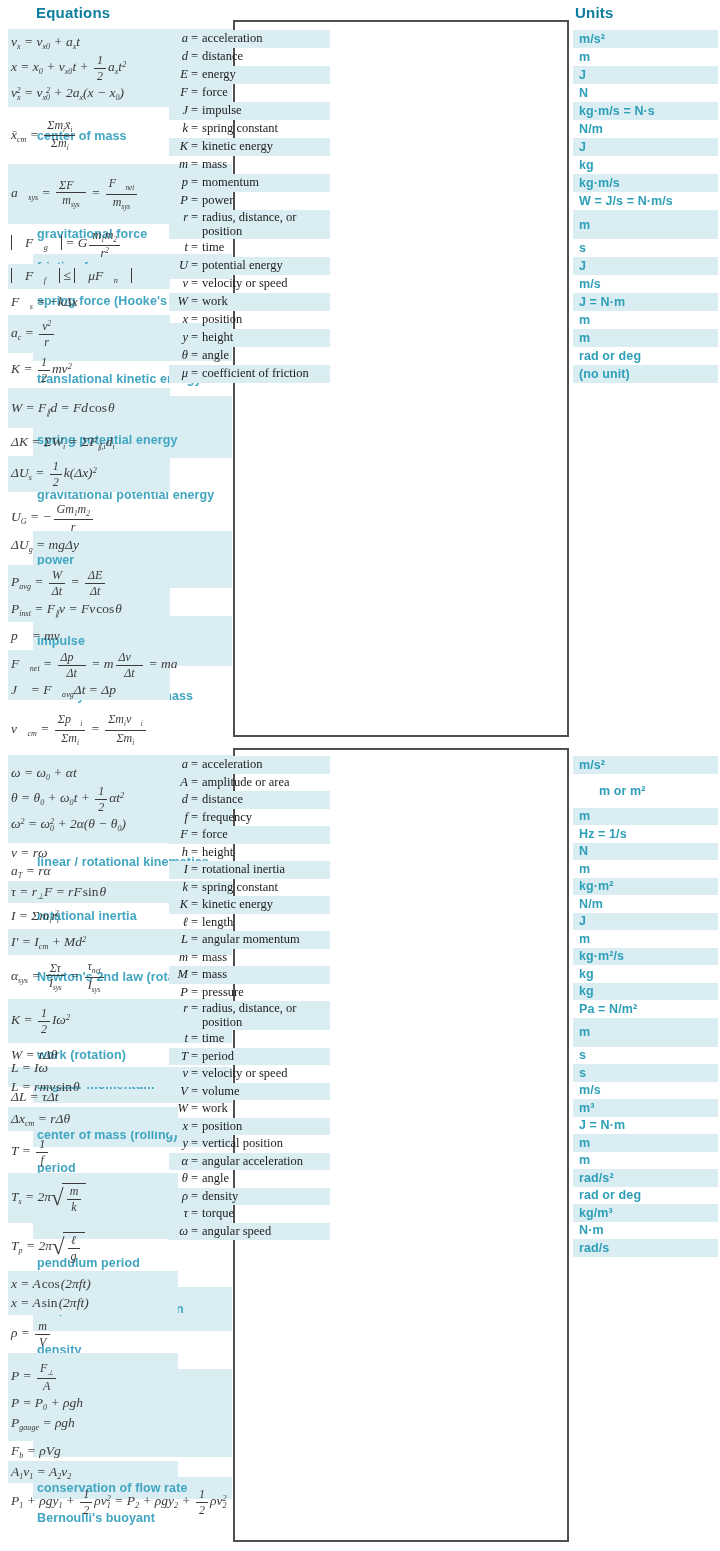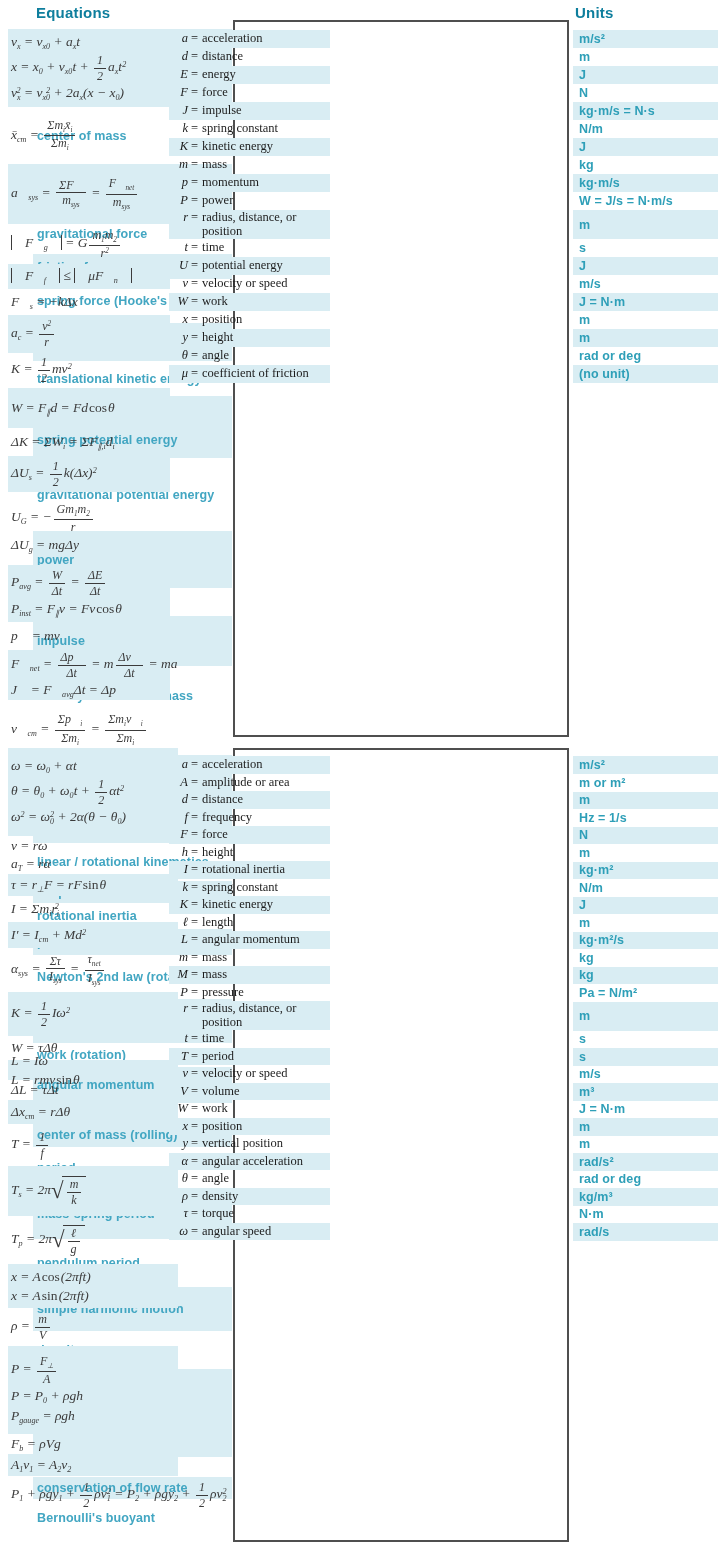--- a/index.html
+++ b/index.html
@@ -22,21 +22,21 @@
   #section-1{top:748px;height:796px;}
   .fbox{position:absolute;left:233px;top:0;width:336px;border:2px solid var(--border);box-sizing:border-box;background:transparent;}
   #section-0 .fbox{height:717px;}
   #section-1 .fbox{height:794px;}
   .labels{position:absolute;left:33px;top:9px;width:199px;}
   #section-1 .labels{top:7px;}
   .lrow{display:flex;align-items:center;padding-left:4px;box-sizing:border-box;}
   .lrow span{font-size:12.5px;font-weight:bold;color:var(--label-teal);white-space:nowrap;letter-spacing:0.1px;}
   .striped{background:var(--stripe);}
   .formulas{position:absolute;left:8px;top:9px;}
-  #section-1 .formulas{top:0;}
+  #section-1 .formulas{top:7px;}
   .frow{display:flex;flex-direction:column;justify-content:center;align-items:flex-start;
         padding-left:3px;box-sizing:border-box;row-gap:3px;}
   #section-0 .frow{width:162px;}
   #section-1 .frow{width:170px;}
   .fline{font-family:"Liberation Serif",serif;font-style:italic;font-size:13.5px;color:var(--formula);
          white-space:nowrap;line-height:1.12;}
   .fline sub{font-size:0.6em;vertical-align:-0.35em;font-style:italic;}
   .fline sup{font-size:0.6em;vertical-align:0.5em;}
   sup.ss{margin-left:-0.5em;}
   .fr{display:inline-flex;flex-direction:column;text-align:center;vertical-align:middle;
@@ -681,21 +681,21 @@
         <div class="vrow striped" style="height: 17.5px;">
           <span class="vsym">ω</span>
           <span class="veq">=</span>
           <span class="vdef">angular speed</span>
         </div>
       </div>
     <div class="ucol">
         <div class="urow striped" style="height: 17.5px;">
           <span>m/s²</span>
         </div>
-        <div class="urow" style="height: 18px;">
+        <div class="urow" style="height: 34px; margin-left: 20px;">
           <span>m or m²</span>
         </div>
         <div class="urow striped" style="height: 17.5px;">
           <span>m</span>
         </div>
         <div class="urow" style="height: 17.5px;">
           <span>Hz = 1/s</span>
         </div>
         <div class="urow striped" style="height: 17.5px;">
           <span>N</span>

